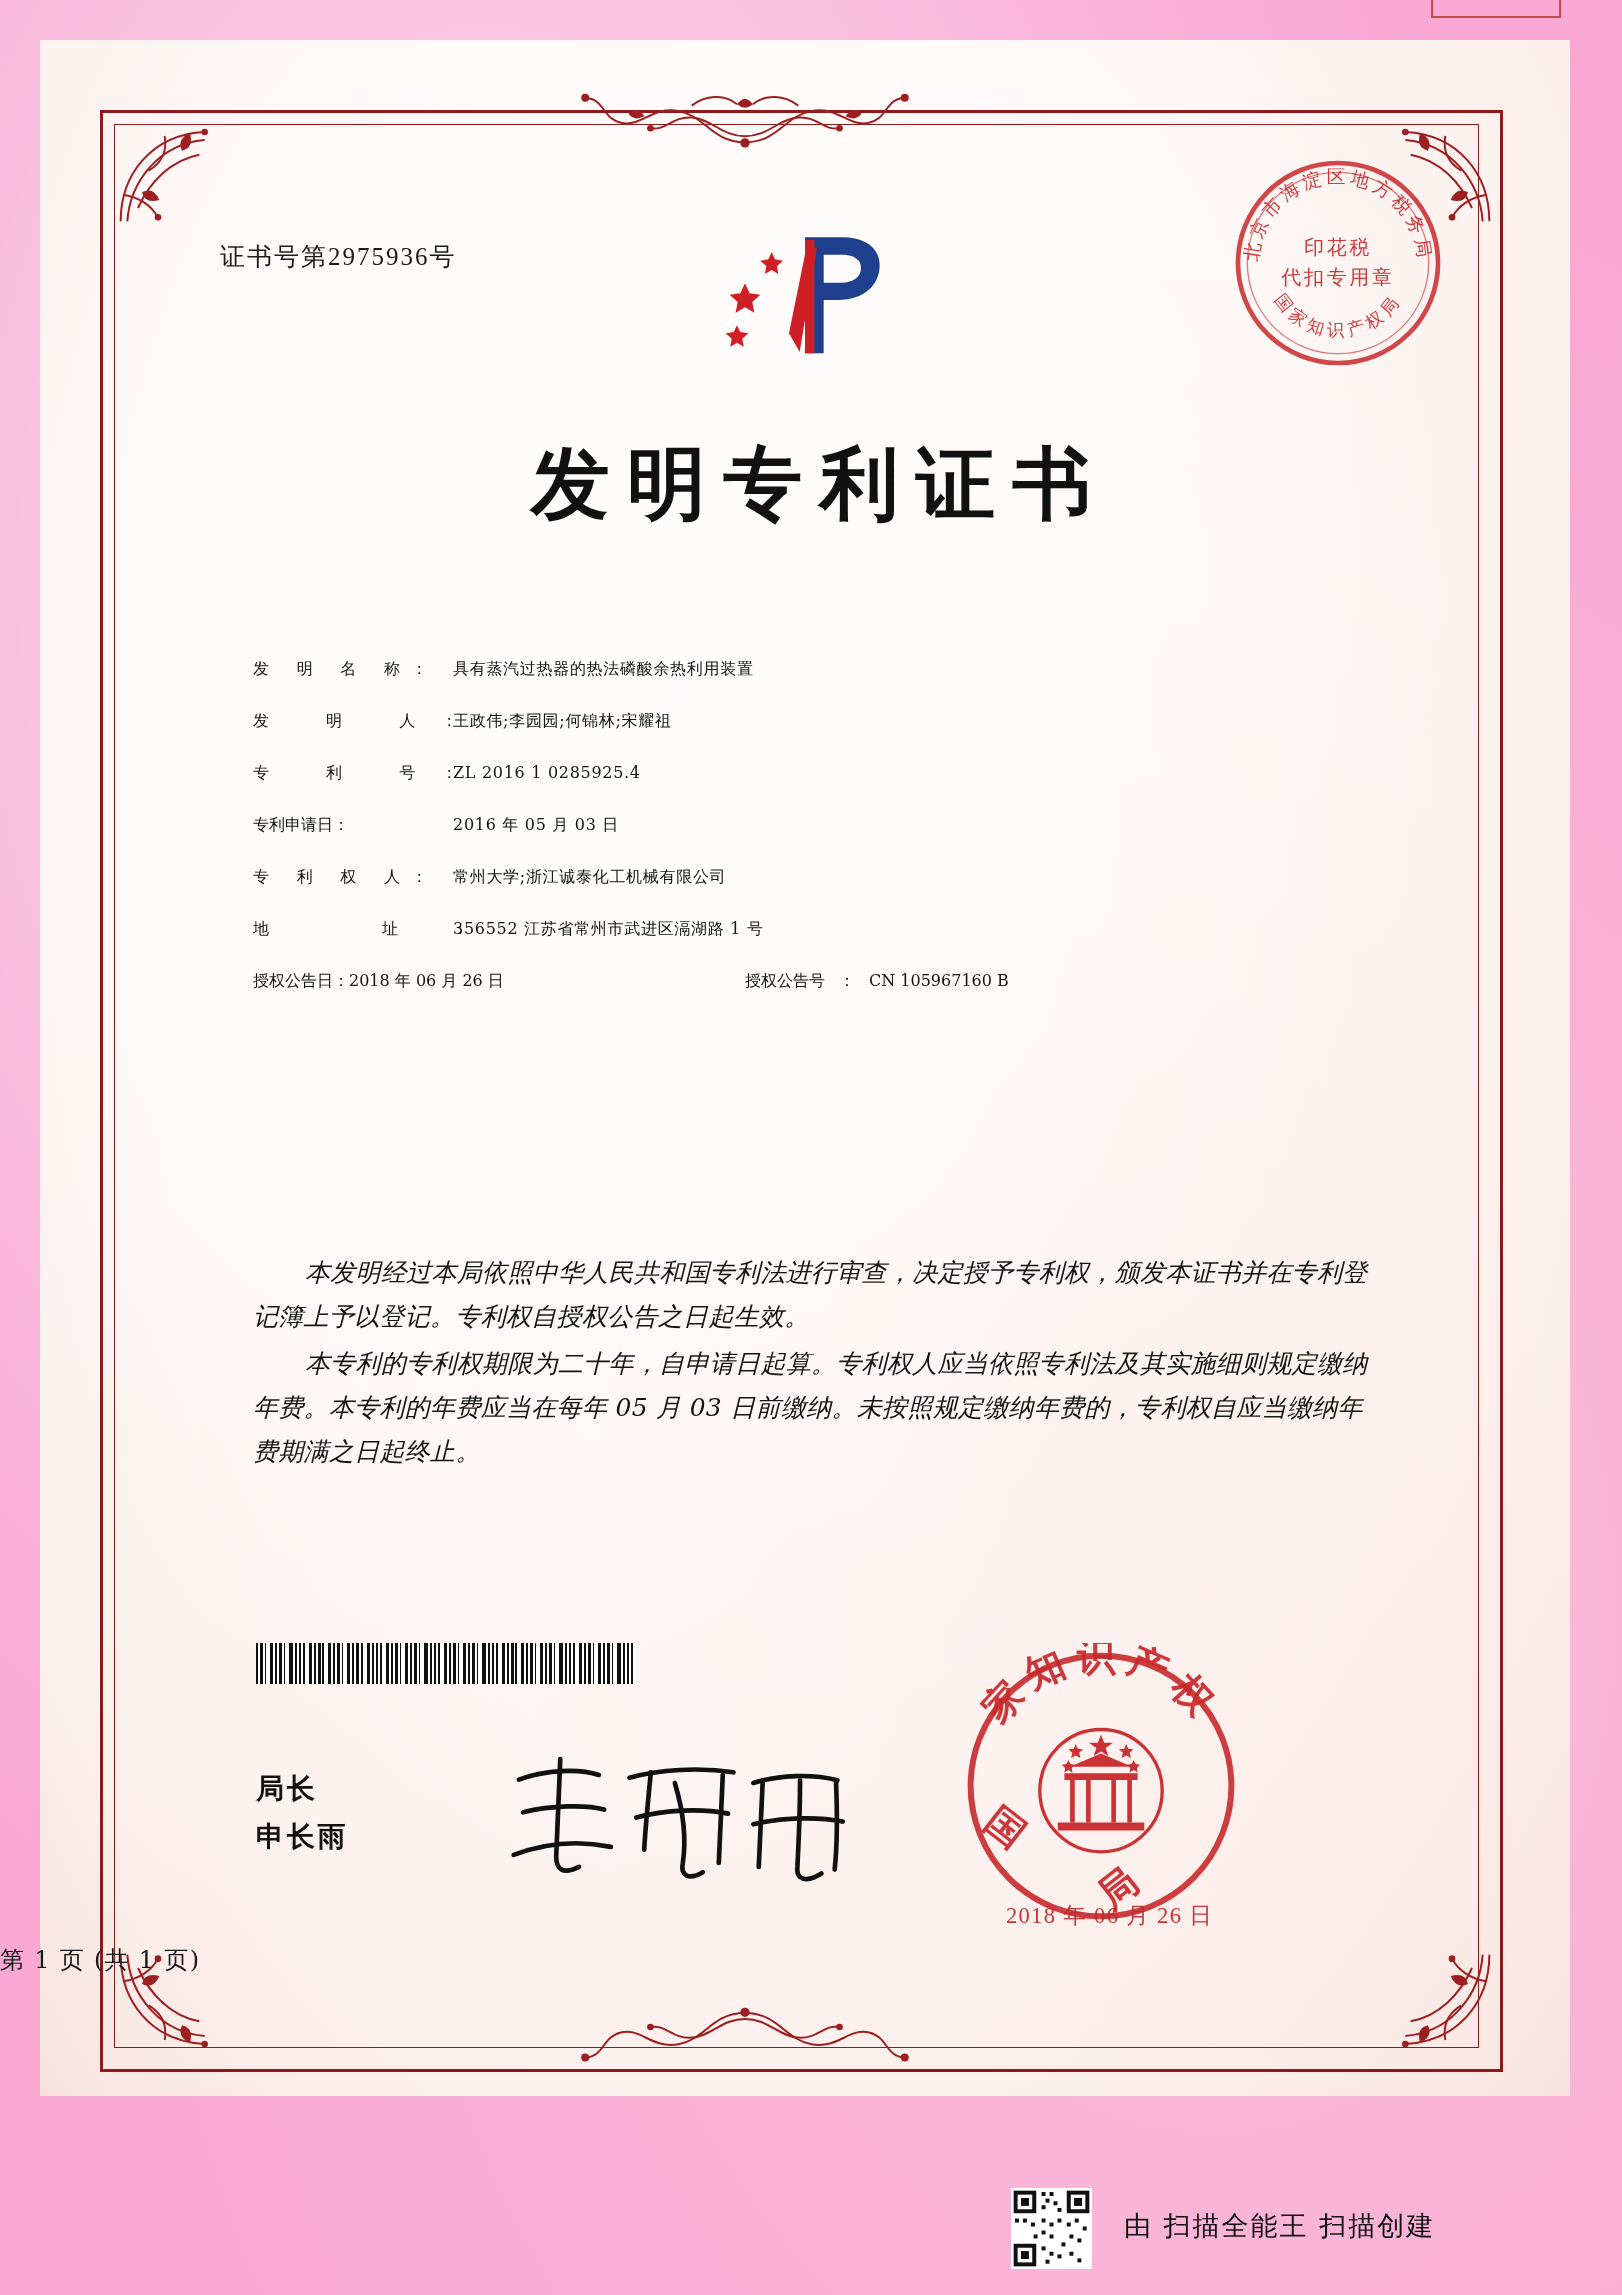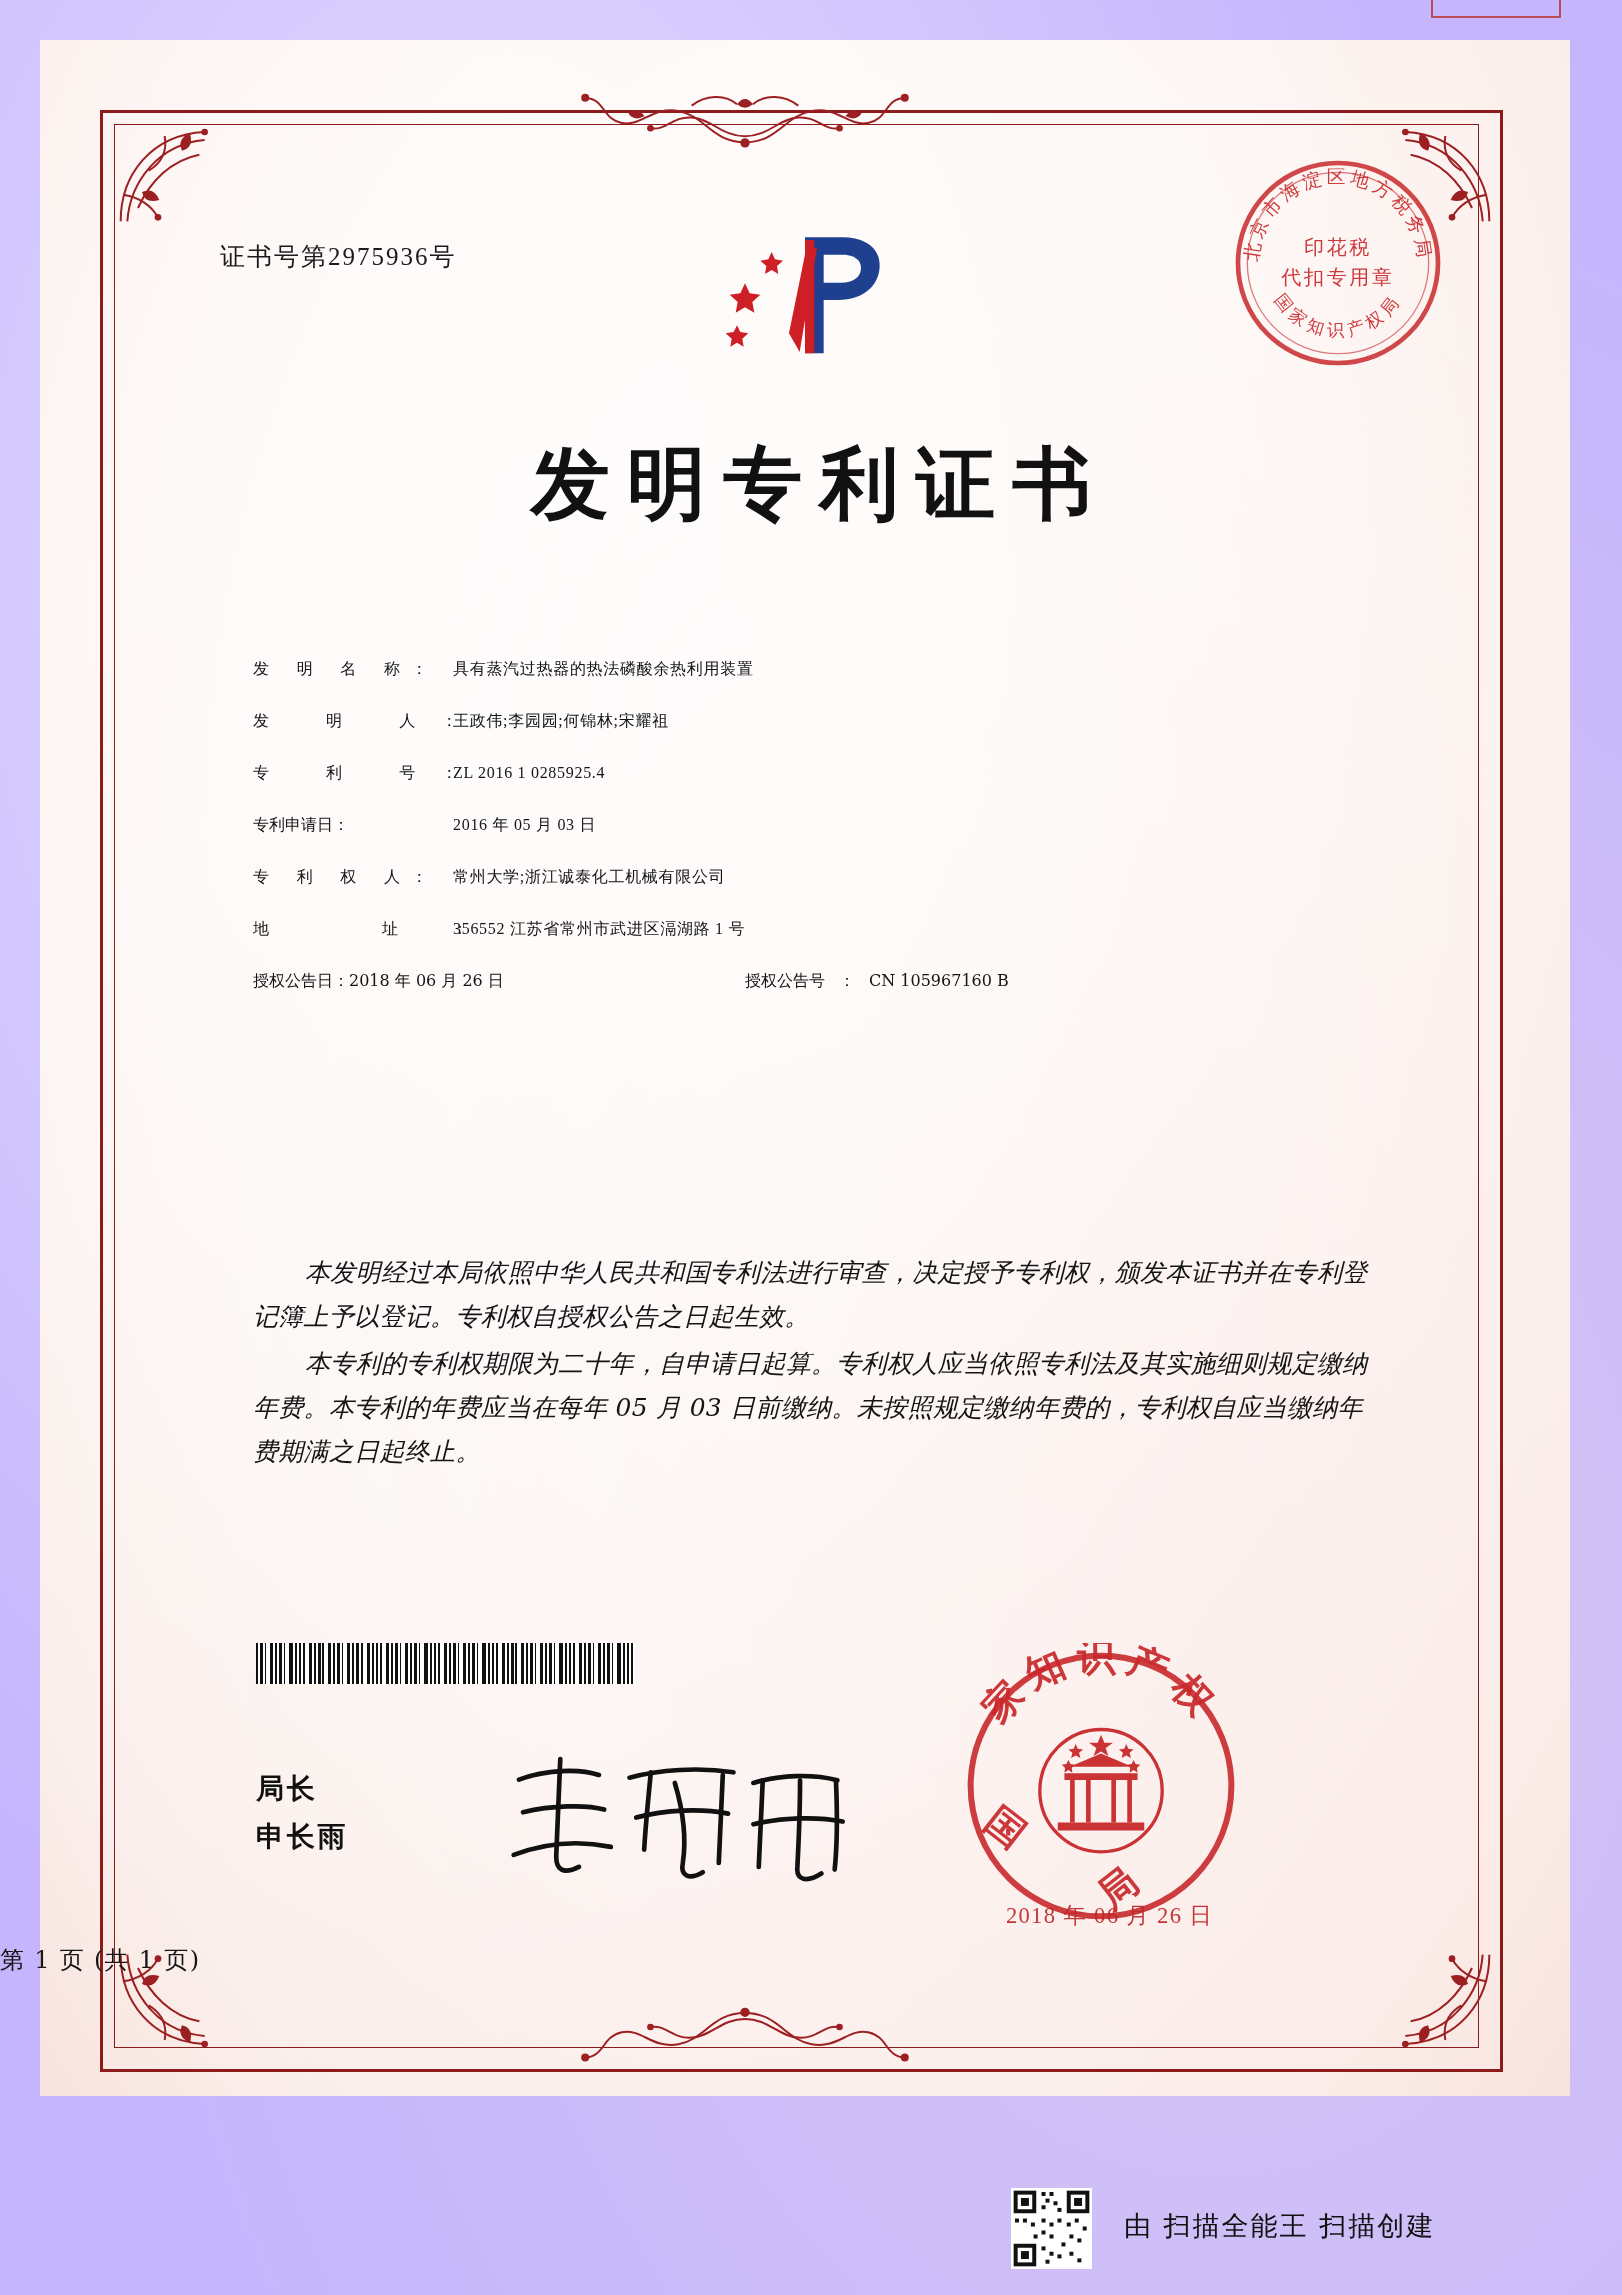--- a/index.html
+++ b/index.html
@@ -14,21 +14,21 @@
     position: relative;
     overflow: hidden;
   }
 
   
   .page {
     position: absolute;
     left: 0; top: 0;
     width: 1622px;
     height: 2295px;
-    background: #c4b5fd;
+    background: #f9a8d4;
   }
 
   
   .paper-tint {
     position: absolute;
     left: 40px; top: 40px;
     width: 1530px; height: 2056px;
     background:
       radial-gradient(ellipse at 50% 40%, #fffdfc 0%, #fdf7f5 55%, #fbeeea 85%, #f7e3dd 100%);
   }
@@ -151,21 +151,20 @@
   .lbl-sp-1 { letter-spacing: 11.3px; }
   .lbl-sp-2 { letter-spacing: 26px; }
   .lbl-sp-3 { letter-spacing: 26px; }
   .lbl-sp-4 { letter-spacing: 0px; }
   .lbl-sp-5 { letter-spacing: 11.3px; }
   .lbl-sp-6 { letter-spacing: 54px; }
   .field-value {
     flex: 1 1 auto;
     letter-spacing: 0.7px;
     white-space: nowrap;
-    font-family: Liberation Serif, serif;
   }
   .row-dual { display: flex; align-items: baseline; }
   .dual-left { width: 492px; flex: 0 0 492px; display: flex; align-items: baseline;}
   .dual-right { display: flex; align-items: baseline; gap: 14px; }
   .dual-lbl { white-space: nowrap; }
 
   
   .body-text {
     position: absolute;
     left: 253px; top: 1251px;

